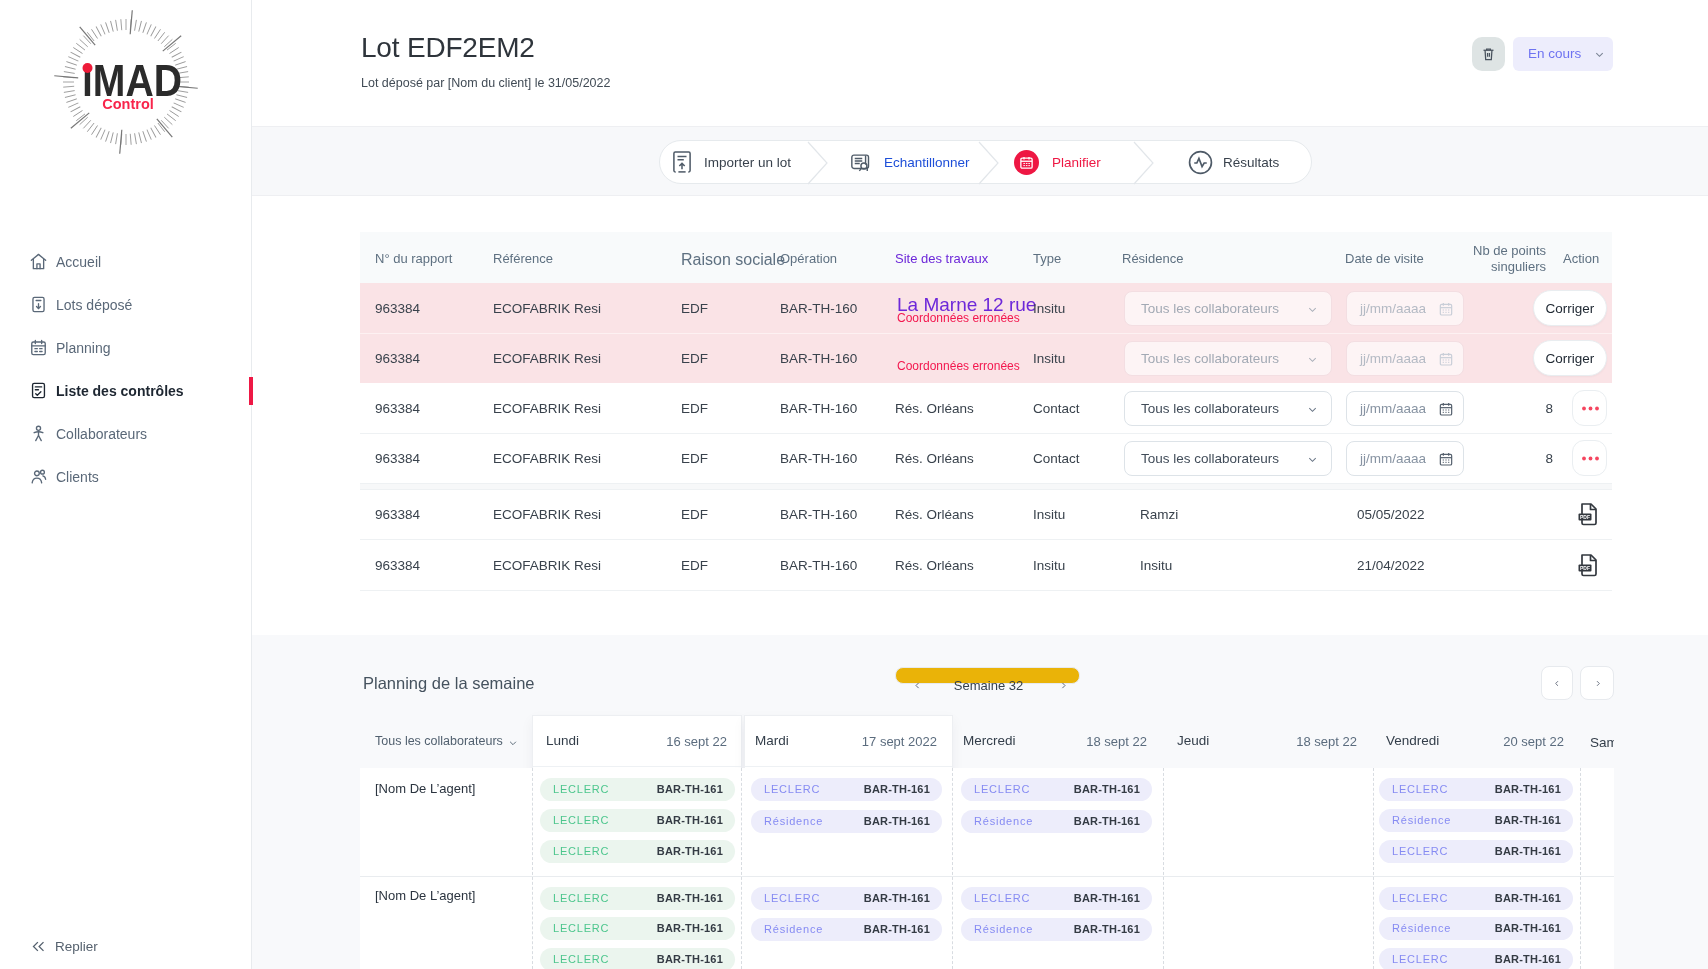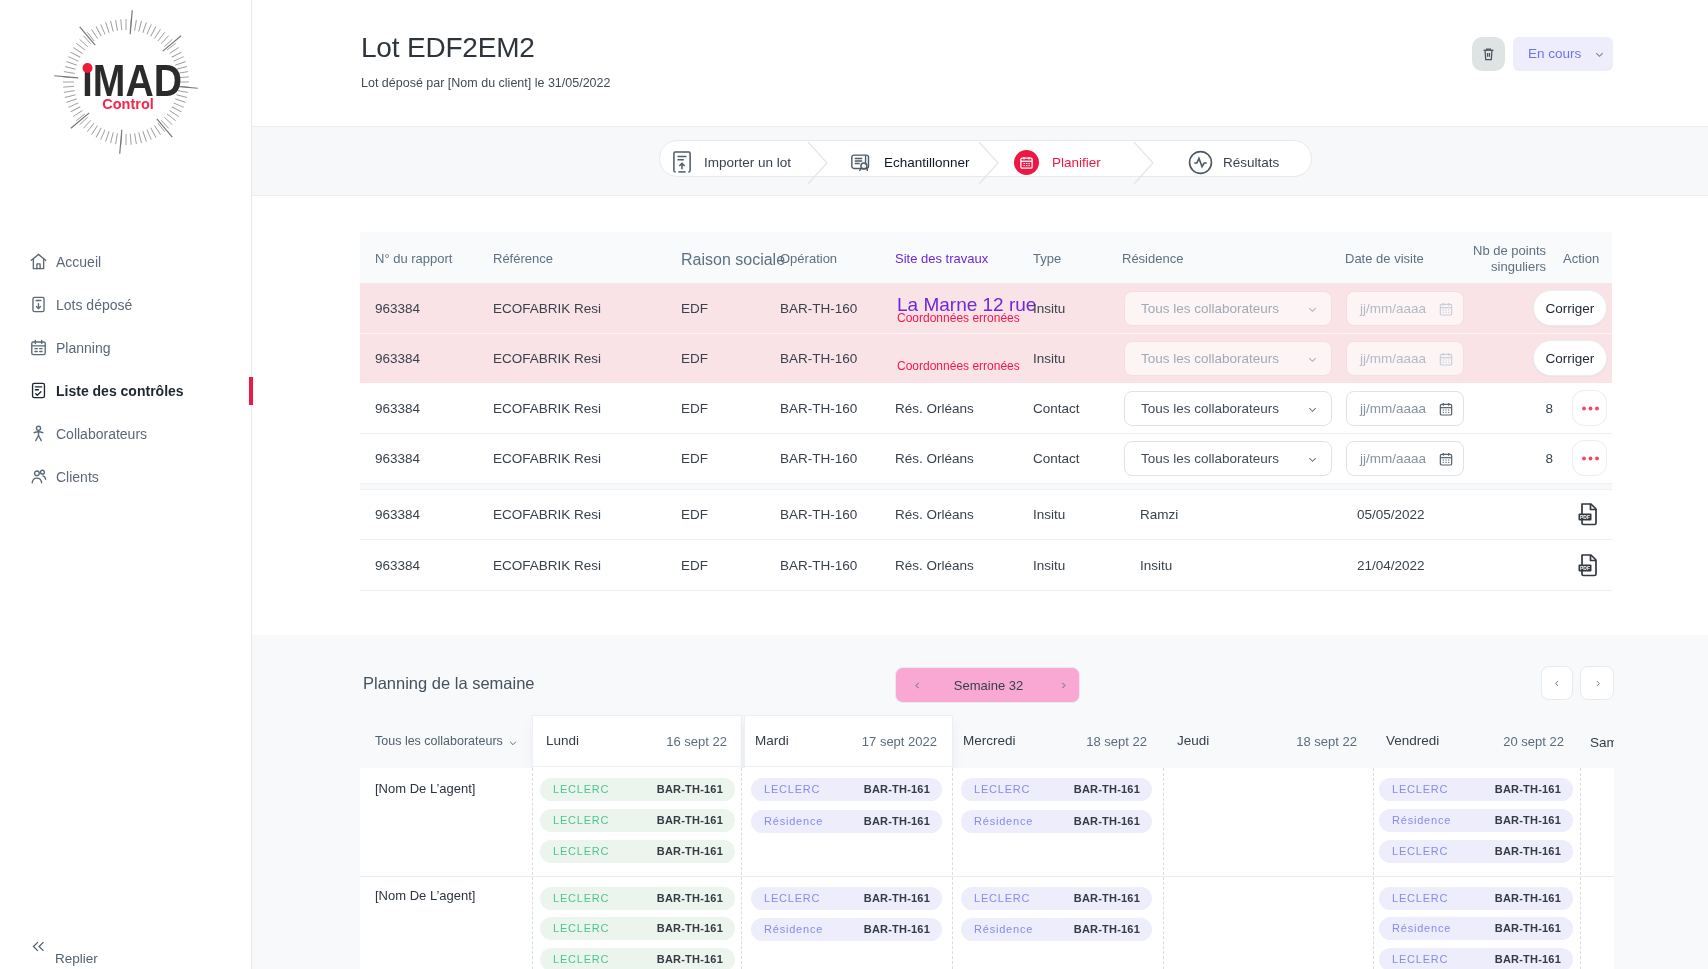--- a/index.html
+++ b/index.html
@@ -136,61 +136,61 @@
 <svg class="abs" style="left:29px;top:467px" width="19" height="19" viewBox="0 0 24 24" fill="none" stroke="#5a6878" stroke-width="1.7" stroke-linecap="round" stroke-linejoin="round">
       <circle cx="10" cy="8" r="3"></circle>
       <path d="M4 20c.5-3.7 2.8-6 6-6s5.5 2.3 6 6"></path>
       <circle cx="17" cy="6.5" r="2.4"></circle>
       <path d="M17.5 11.2c2 .4 3.2 2 3.5 4.3"></path>
     </svg>
 <span class="txt" style="left:56px;top:469px;font-size:14px;color:#5a6878;">Clients</span>
 <svg class="abs" style="left:31px;top:939px" width="15" height="15" viewBox="0 0 24 24" fill="none" stroke="#55616e" stroke-width="2.1">
       <path d="M11 5l-7 7 7 7M20 5l-7 7 7 7"></path>
     </svg>
-<span class="txt" style="left:55px;top:939px;font-size:13.5px;color:#55616e;margin-top:12px;">Replier</span>
+<span class="txt" style="left:55px;top:939px;font-size:13.5px;color:#55616e;">Replier</span>
 </div>
 <span class="txt" style="left:361px;top:32px;font-size:28px;font-weight:500;color:#2e343b;letter-spacing:-.2px;">Lot EDF2EM2</span>
 <span class="txt" style="left:361px;top:76px;font-size:12.5px;color:#414b55;">Lot déposé par [Nom du client] le 31/05/2022</span>
 <div class="abs" style="left:1472px;top:37px;width:33px;height:34px;background:#dee4e4;border-radius:10px;">
  <svg class="abs" style="left:9px;top:9px" width="15" height="16" viewBox="0 0 24 24" fill="none" stroke="#48525d" stroke-width="2">
       <path d="M4 6h16"></path>
       <path d="M9 6V4h6v2"></path>
       <path d="M6.5 6l1 15h9l1-15"></path>
       <path d="M10.5 10.5v6M13.5 10.5v6"></path>
     </svg>
 </div>
 <div class="abs" style="left:1513px;top:37px;width:100px;height:34px;background:#ededfc;border-radius:6px;">
  <span class="txt" style="left:15px;top:9px;font-size:13.5px;color:#6e73f1;">En cours</span>
  <svg class="abs" style="left:81px;top:12px" width="11" height="11" viewBox="0 0 24 24" fill="none" stroke="#7b8494" stroke-width="2.4">
       <path d="M5 9l7 7 7-7"></path>
     </svg>
 </div>
 <div class="abs" style="left:252px;top:126px;width:1456px;height:70px;background:#f7f8fa;border-top:1px solid #eeeff2;border-bottom:1px solid #eeeff2;"></div>
-<div class="abs" style="left:659px;top:140px;width:653px;height:37px;background:#fff;border:1px solid #e6eaed;border-radius:22px;">
+<div class="abs" style="left:659px;top:140px;width:653px;height:44px;background:#fff;border:1px solid #e6eaed;border-radius:22px;">
  <svg class="abs" style="left:0;top:0" width="653" height="44" viewBox="0 0 653 44" fill="none">
   <path d="M148 1 167 22 148 43" stroke="#e2e6ea" stroke-width="1.2"></path>
   <path d="M319 1 338 22 319 43" stroke="#e2e6ea" stroke-width="1.2"></path>
   <path d="M474 1 493 22 474 43" stroke="#e2e6ea" stroke-width="1.2"></path>
  </svg>
  <svg class="abs" style="left:13px;top:10px" width="18" height="22" viewBox="0 0 20 24" fill="none" stroke="#4f5b68" stroke-width="1.7">
       <path d="M3 23h-.5a1.5 1.5 0 0 1-1.5-1.5v-19A1.5 1.5 0 0 1 2.5 1h15A1.5 1.5 0 0 1 19 2.5v19a1.5 1.5 0 0 1-1.5 1.5H17"></path>
       <path d="M5 6h10M5 9.5h7"></path>
       <path d="M10 20v-6M7 16.5 10 13.5l3 3"></path>
       <path d="M6 23h8"></path>
     </svg>
  <span class="txt" style="left:44px;top:14px;font-size:13.5px;font-weight:500;color:#39424d;">Importer un lot</span>
  <svg class="abs" style="left:191px;top:11px" width="20" height="22" viewBox="0 0 24 24" fill="none" stroke="#4f5b68" stroke-width="1.7">
       <rect x="1" y="2.5" width="20" height="16" rx="2.5"></rect>
       <path d="M4.5 6.5h9M4.5 9.5h9M4.5 12.5h6"></path>
       <path d="M17.5 3v11"></path>
       <circle cx="15.5" cy="15.5" r="3.6"></circle>
       <path d="M12.8 18.2 10 21.5"></path>
       <path d="M19.5 21.5v-4.5"></path>
     </svg>
- <span class="txt" style="left:224px;top:14px;font-size:13.5px;font-weight:500;color:#0f172a;">Echantillonner</span>
+ <span class="txt" style="left:224px;top:14px;font-size:13.5px;font-weight:500;color:#1d4ed8;">Echantillonner</span>
  <div class="abs" style="left:354px;top:9px;width:25px;height:25px;border-radius:50%;background:#ee1743;">
   <svg class="abs" style="left:5px;top:5px" width="15" height="15" viewBox="0 0 24 24" fill="none" stroke="#fff" stroke-width="2.1">
         <rect x="3" y="5" width="18" height="16" rx="2"></rect>
         <path d="M3 10h18"></path>
         <path d="M8 3v4M16 3v4"></path>
         <path d="M7 13.5h2.5M11 13.5h2.5M15 13.5h2.5M7 17h2.5M11 17h2.5M15 17h2.5" stroke-width="1.6"></path>
       </svg>
  </div>
  <span class="txt" style="left:392px;top:14px;font-size:13.5px;font-weight:500;color:#ee1743;">Planifier</span>
  <svg class="abs" style="left:528px;top:9px" width="25" height="25" viewBox="0 0 24 24" fill="none" stroke="#4e5a67" stroke-width="1.6">
@@ -347,21 +347,21 @@
 <span class="txt" style="left:1357px;top:558px;font-size:13.5px;color:#39424c;">21/04/2022</span>
 <svg class="abs" style="left:1576px;top:553px" width="24" height="25" viewBox="0 0 24 25" fill="none">
     <path d="M6 2h9l5 5v14a1.5 1.5 0 0 1-1.5 1.5h-11A1.5 1.5 0 0 1 6 21V2z" stroke="#33383f" stroke-width="1.7" stroke-linejoin="round"></path>
     <path d="M14.5 2v5.5H20" stroke="#33383f" stroke-width="1.7" stroke-linejoin="round"></path>
     <rect x="2.5" y="11.5" width="13" height="7" rx="1" fill="#33383f"></rect>
     <text x="9" y="17" text-anchor="middle" font-size="5" font-weight="bold" fill="#fff" font-family="Liberation Sans,sans-serif">PDF</text>
   </svg>
 <div class="abs" style="left:360px;top:590px;width:1252px;height:1px;background:#eef1f3;"></div>
 <div class="abs" style="left:252px;top:635px;width:1456px;height:334px;background:#f8f9fb;"></div>
 <span class="txt" style="left:363px;top:674px;font-size:16.5px;color:#45525e;">Planning de la semaine</span>
-<div class="abs" style="left:895px;top:667px;width:185px;height:36px;background:#f9a8d4;border:1px solid #e7eaee;border-radius:8px;">
+<div class="abs" style="left:895px;top:667px;width:185px;height:17px;background:#eab308;border:1px solid #e7eaee;border-radius:8px;">
  <svg class="abs" style="left:17px;top:12px" width="9" height="11" viewBox="0 0 24 24" fill="none" stroke="#5b6474" stroke-width="2.6">
       <path d="M15 5l-7 7 7 7"></path>
     </svg>
  <div class="txt" style="left:0;top:10px;width:185px;text-align:center;font-size:13px;color:#343f4b;">Semaine 32</div>
  <svg class="abs" style="left:163px;top:12px" width="9" height="11" viewBox="0 0 24 24" fill="none" stroke="#5b6474" stroke-width="2.6">
       <path d="M9 5l7 7-7 7"></path>
     </svg>
 </div>
 <div class="abs" style="left:1541px;top:666px;width:32px;height:34px;background:#fff;border:1px solid #e7eaee;border-radius:8px;">
  <svg class="abs" style="left:11px;top:11px" width="8" height="11" viewBox="0 0 24 24" fill="none" stroke="#5b6474" stroke-width="2.6">

